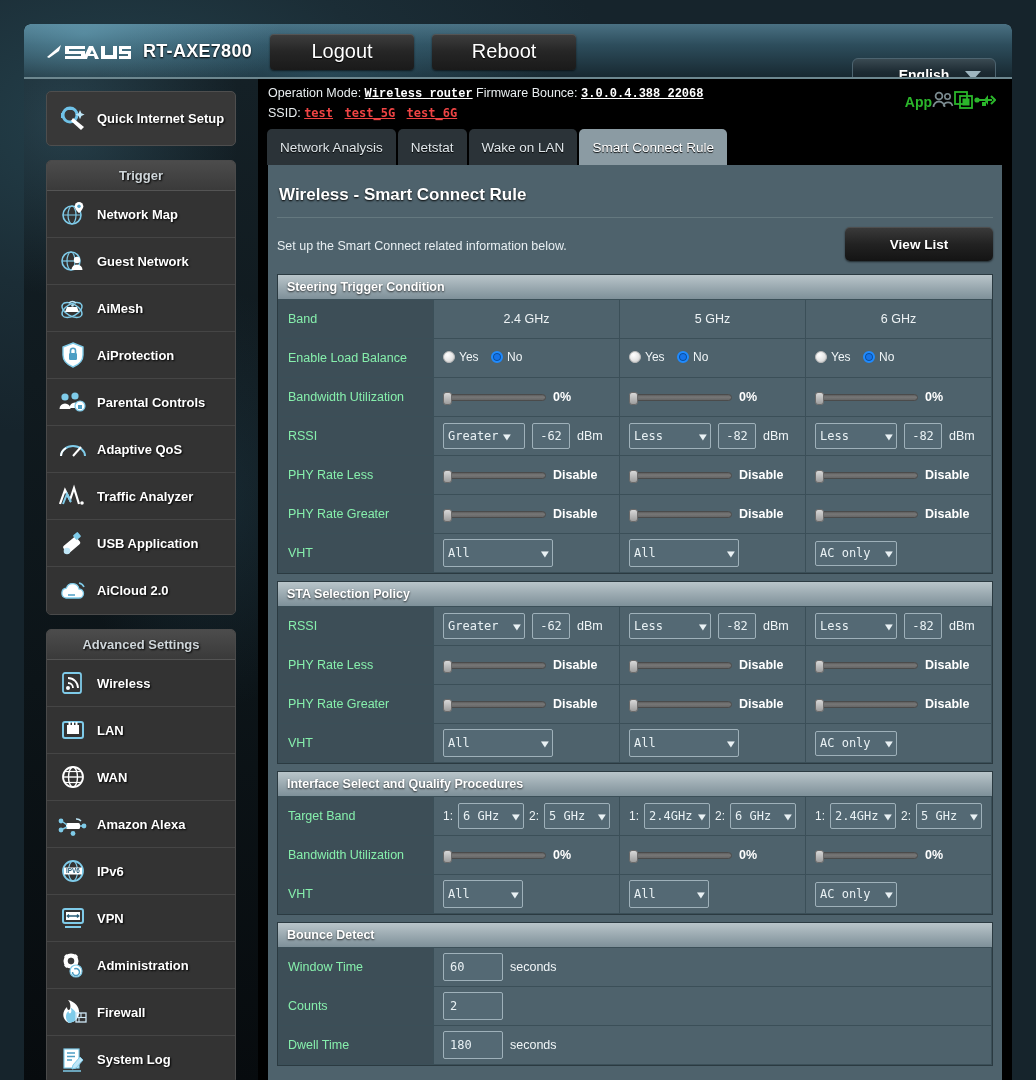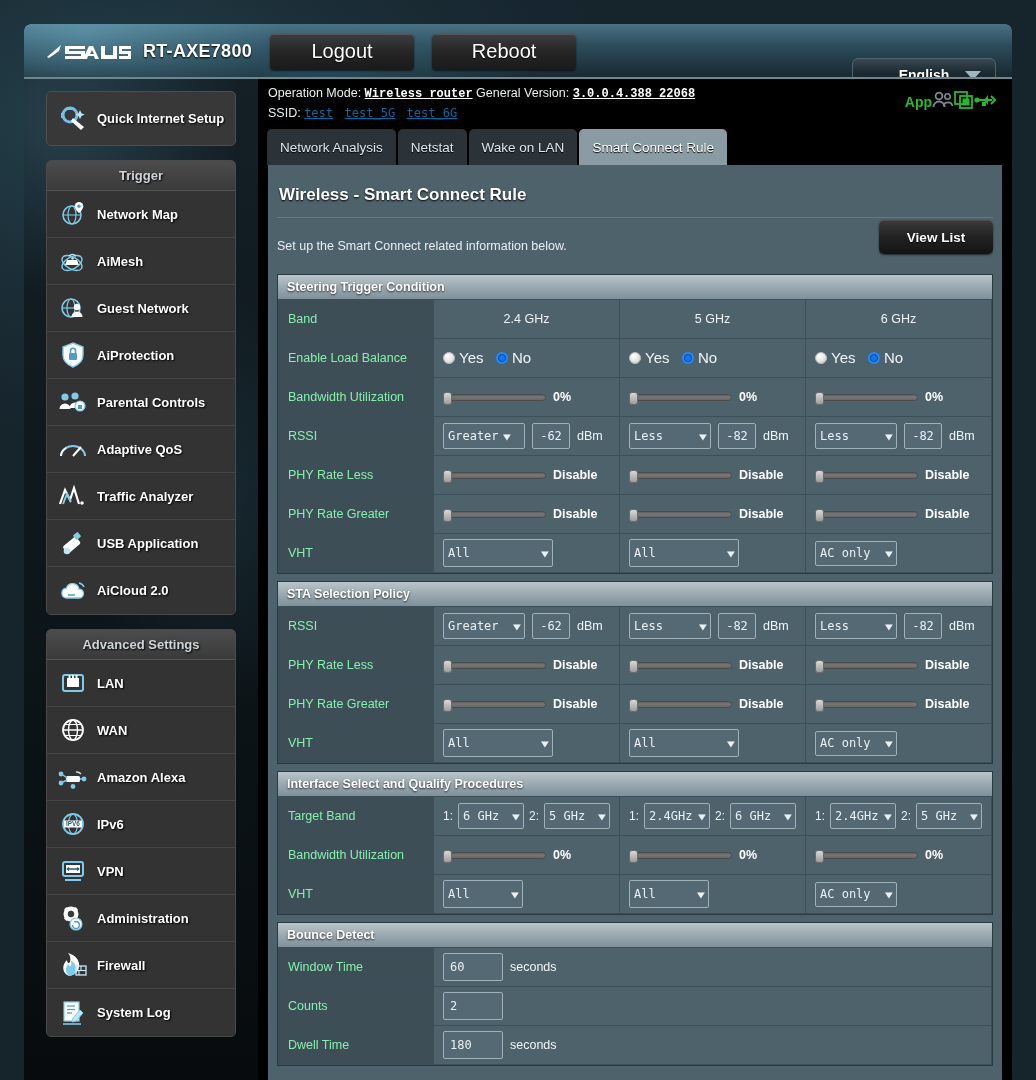--- a/index.html
+++ b/index.html
@@ -120,21 +120,21 @@
   #infobar{
     position:relative; height:48px; padding:5px 0 0 10px; color:#fff;
   }
   .info-line{ font-size:12.5px; line-height:19px; color:#e9eef0; }
   .info-line .uval{
     text-decoration:underline; font-family:Liberation Mono, monospace;
     font-weight:bold; font-size:12px; color:#fff;
   }
   .info-line .ssid{
     text-decoration:underline; font-family:"DejaVu Sans Mono", monospace;
-    font-weight:normal; font-size:12px; color:#0369a1; margin-right:8px;
+    font-weight:bold; font-size:12px; color:#ef4444; margin-right:8px;
   }
   #hdr-icons{
     position:absolute; right:16px; top:12px; display:flex; align-items:center; 
   }
   #hdr-icons .app-text{ color:#2bb62b; font-size:14px; font-weight:bold; }
 
   #tabs{ position:relative; height:38px; padding-left:9px; display:flex; align-items:flex-end; }
   .tab{
     height:36px; padding:0 13px; display:flex; align-items:center;
     color:#dfe6ea; font-size:13.5px;
@@ -147,21 +147,21 @@
     position:absolute; left:0; right:0; top:86px; bottom:0;
     margin:0 10px; background:#4e626c; padding:0 9px;
   }
   .page-title{
     color:#fff; font-size:17px; font-weight:bold; padding:20px 2px 12px 2px;
     border-bottom:1px solid #64787f; text-shadow:0 1px 2px #000;
   }
   .subhead-row{ position:relative; height:56px; display:flex; align-items:center; }
   .subhead-text{ color:#e7eef1; font-size:12.5px; }
   #view-list{
-    position:absolute; right:0; top:2px; width:114px; height:34px;
+    position:absolute; right:0; top:9px; width:148px; height:34px;
     background:linear-gradient(180deg,#3b3b3b 0%,#222 50%,#141414 100%);
     border-radius:5px; display:flex; align-items:center; justify-content:center;
     color:#fff; font-size:13.5px; font-weight:bold; cursor:pointer;
     box-shadow:inset 0 1px 0 rgba(255,255,255,.10), 0 1px 2px rgba(0,0,0,.6);
     text-shadow:0 1px 1px #000;
   }
 
   
   .sect{ margin-bottom:7px; border:1px solid #2b3a41; }
   .sect-head{
@@ -188,21 +188,21 @@
   .rd{
     width:12px;height:12px;border-radius:50%;
     background:radial-gradient(circle at 35% 30%,#fff 0%,#e6e6e6 55%,#c3c3c3 100%);
     border:1px solid #b9b9b9; display:inline-block;
   }
   .rd.on{
     background:#1673e8;
     border:2px solid #1f8bff;
     box-shadow:0 0 0 1px #0b4f9c inset;
   }
-  .rd-lbl{ font-size:15px; color:#f0f5f7; }
+  .rd-lbl{ font-size:12px; color:#f0f5f7; }
 
   
   .slider{
     position:relative; width:103px; height:11px; flex:none;
   }
   .slider .track{
     position:absolute; left:4px; right:0; top:2px; height:7px;
     background:linear-gradient(180deg,#5e5e5e,#777 40%,#666);
     border-radius:4px; border:1px solid #4b4b4b;
   }
@@ -290,41 +290,41 @@
               <path d="M19 1 a4.3 4.3 0 0 1 4.3 4.3 c0 3-4.3 7-4.3 7 s-4.3-4-4.3-7 A4.3 4.3 0 0 1 19 1z" fill="#ffffff"></path>
               <circle cx="19" cy="5.3" r="1.7" fill="#4d9ec4"></circle>
             </svg>
           </span>
           <span class="label">Network Map</span>
         </div>
 
         <div class="menu-item">
           <span class="icon">
             <svg width="26" height="26" viewBox="0 0 26 26">
+              <circle cx="11" cy="13" r="9" fill="none" stroke="#7fcbe9" stroke-width="1.6"></circle>
+              <ellipse cx="11" cy="13" rx="4" ry="9" fill="none" stroke="#7fcbe9" stroke-width="1.2"></ellipse>
+              <line x1="2" y1="13" x2="20" y2="13" stroke="#7fcbe9" stroke-width="1.2"></line>
+              <circle cx="17" cy="12" r="3.2" fill="#ffffff"></circle>
+              <path d="M11.5 22 a5.5 5.5 0 0 1 11 0 z" fill="#ffffff"></path>
+            </svg>
+          </span>
+          <span class="label">Guest Network</span>
+        </div>
+
+        <div class="menu-item">
+          <span class="icon">
+            <svg width="26" height="26" viewBox="0 0 26 26">
               <ellipse cx="12" cy="15" rx="11" ry="6" fill="none" stroke="#7fcbe9" stroke-width="1.4" transform="rotate(-30 12 15)"></ellipse>
               <ellipse cx="12" cy="15" rx="11" ry="6" fill="none" stroke="#7fcbe9" stroke-width="1.4" transform="rotate(30 12 15)"></ellipse>
               <path d="M5 17 h14 l-2 -5 h-10 z" fill="#ffffff"></path>
               <path d="M9 8 a5 5 0 0 1 7 0" fill="none" stroke="#bfe6f7" stroke-width="1.5"></path>
               <circle cx="12.5" cy="10.5" r="1.3" fill="#bfe6f7"></circle>
             </svg>
           </span>
           <span class="label">AiMesh</span>
-        </div>
-
-        <div class="menu-item">
-          <span class="icon">
-            <svg width="26" height="26" viewBox="0 0 26 26">
-              <circle cx="11" cy="13" r="9" fill="none" stroke="#7fcbe9" stroke-width="1.6"></circle>
-              <ellipse cx="11" cy="13" rx="4" ry="9" fill="none" stroke="#7fcbe9" stroke-width="1.2"></ellipse>
-              <line x1="2" y1="13" x2="20" y2="13" stroke="#7fcbe9" stroke-width="1.2"></line>
-              <circle cx="17" cy="12" r="3.2" fill="#ffffff"></circle>
-              <path d="M11.5 22 a5.5 5.5 0 0 1 11 0 z" fill="#ffffff"></path>
-            </svg>
-          </span>
-          <span class="label">Guest Network</span>
         </div>
 
         <div class="menu-item">
           <span class="icon">
             <svg width="26" height="26" viewBox="0 0 26 26">
               <path d="M13 1 L23 5 v8 c0 6-5 10-10 12 C8 23 3 19 3 13 V5z" fill="#ffffff" stroke="#7fcbe9" stroke-width="1.4"></path>
               <rect x="9" y="11" width="8" height="7" rx="1.2" fill="#4d9ec4"></rect>
               <path d="M10.5 11 v-2.2 a2.5 2.5 0 0 1 5 0 V11" fill="none" stroke="#4d9ec4" stroke-width="1.6"></path>
             </svg>
           </span>
@@ -386,20 +386,31 @@
               <line x1="9" y1="15" x2="16" y2="15" stroke="#4d9ec4" stroke-width="1.6"></line>
             </svg>
           </span>
           <span class="label">AiCloud 2.0</span>
         </div>
       </div>
 
       <div class="menu-group">
         <div class="group-title">Advanced Settings</div>
 
+        <div class="menu-item">
+          <span class="icon">
+            <svg width="26" height="26" viewBox="0 0 26 26">
+              <rect x="3" y="3" width="18" height="20" rx="2" fill="none" stroke="#7fcbe9" stroke-width="1.8"></rect>
+              <circle cx="8" cy="18" r="2" fill="#ffffff"></circle>
+              <path d="M8 13 a5 5 0 0 1 5 5" fill="none" stroke="#ffffff" stroke-width="1.8"></path>
+              <path d="M8 8 a10 10 0 0 1 10 10" fill="none" stroke="#ffffff" stroke-width="1.8"></path>
+            </svg>
+          </span>
+          <span class="label">Wireless</span>
+        </div>
 
         <div class="menu-item">
           <span class="icon">
             <svg width="26" height="26" viewBox="0 0 26 26">
               <rect x="3" y="5" width="20" height="16" rx="2" fill="none" stroke="#7fcbe9" stroke-width="2"></rect>
               <rect x="7" y="8" width="12" height="9" fill="#ffffff"></rect>
               <rect x="8.5" y="5" width="2" height="4" fill="#ffffff"></rect>
               <rect x="12" y="5" width="2" height="4" fill="#ffffff"></rect>
               <rect x="15.5" y="5" width="2" height="4" fill="#ffffff"></rect>
             </svg>
@@ -511,21 +522,21 @@
         </div>
       </div>
     </div>
 
     <div id="content">
 
       <div id="infobar">
         <div class="info-line">
           <span>Operation Mode:</span>
           <span class="uval">Wireless router</span>
-          <span>General Version:</span>
+          <span>Firmware Bounce:</span>
           <span class="uval">3.0.0.4.388_22068</span>
         </div>
         <div class="info-line">
           <span>SSID:</span>
           <span class="ssid">test</span>
           <span class="ssid">test_5G</span>
           <span class="ssid">test_6G</span>
         </div>
 
         <div id="hdr-icons">

